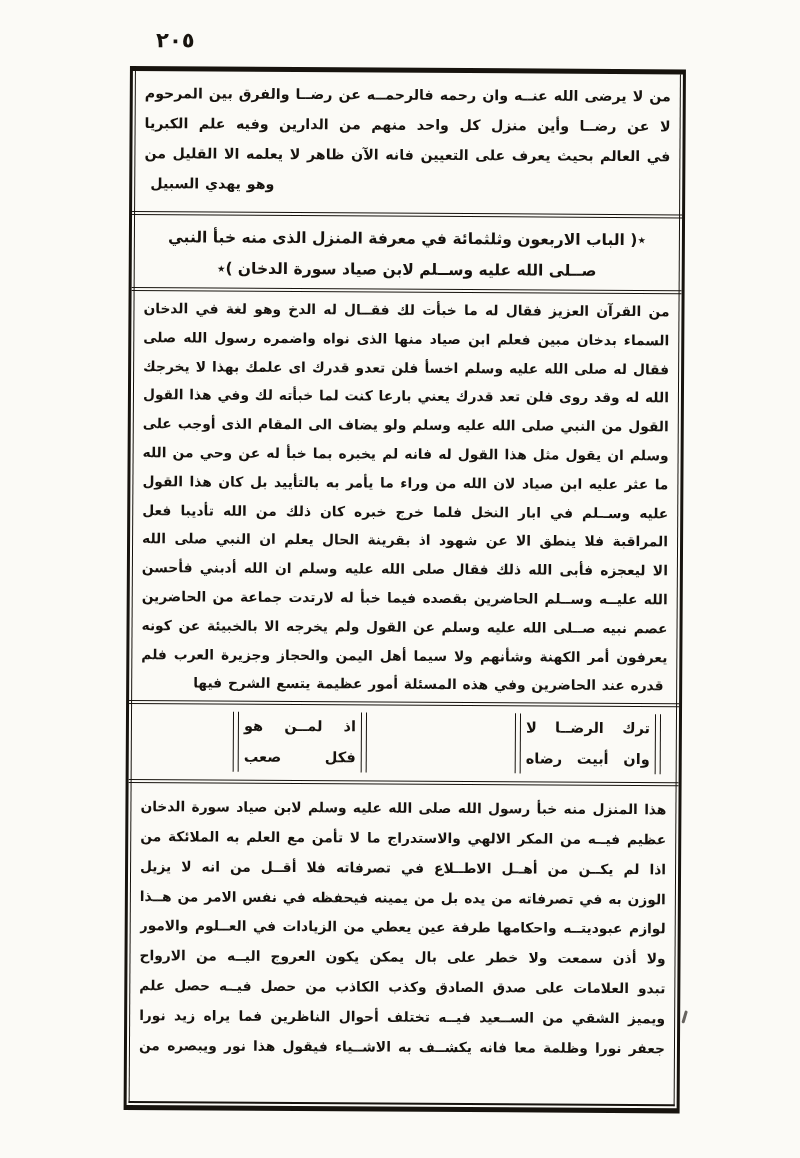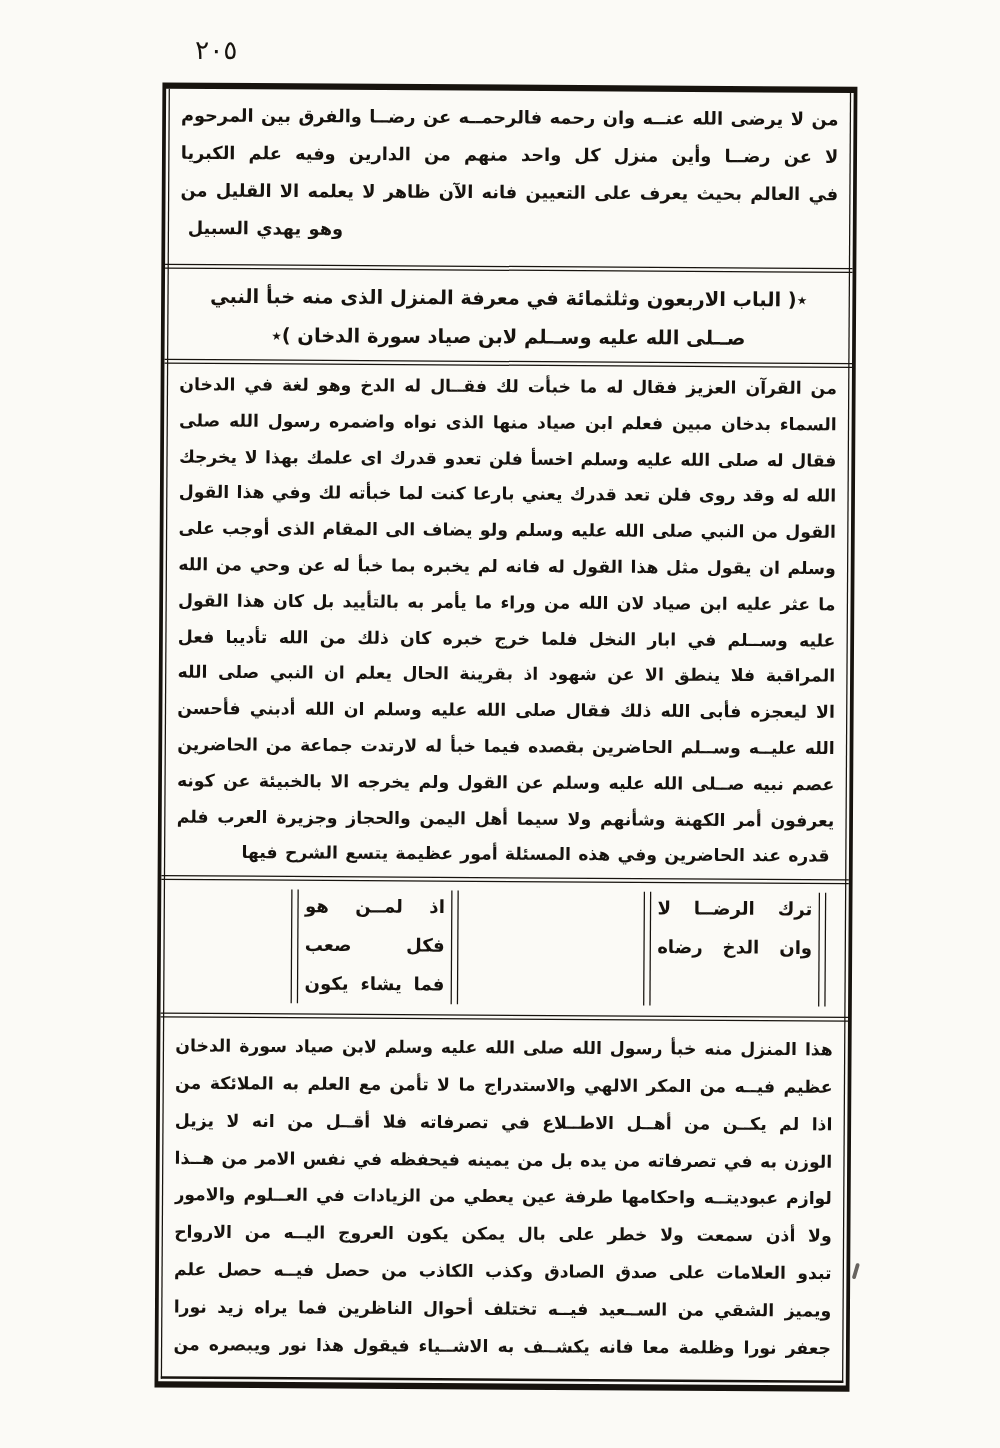--- a/index.html
+++ b/index.html
@@ -7,21 +7,21 @@
   html,body { margin:0; padding:0; }
   body {
     width:800px; height:1158px; position:relative; overflow:hidden;
     background:var(--paper);
     font-family:"DejaVu Sans", sans-serif;
   }
   .scan { position:absolute; inset:0; transform:rotate(.35deg); transform-origin:130px 60px; }
 
   .page-number {
     position:absolute; left:156px; top:28px;
-    font-size:21px; font-weight:normal; color:var(--ink); letter-spacing:3px;
+    font-size:21px; font-weight:bold; color:var(--ink); letter-spacing:3px;
   }
 
   .frame {
     position:absolute; left:130px; top:66px; width:556px; height:1044px;
     border:solid var(--ink); border-width:5px 3px 5px 3px;
   }
   .frame-inner {
     position:absolute; inset:0 2px 2px 2px;
     border:solid var(--ink); border-width:0 1.5px 2px 1.5px;
     pointer-events:none;
@@ -118,29 +118,28 @@
         <div class="tline endleft2">قدره عند الحاضرين وفي هذه المسئلة أمور عظيمة يتسع الشرح فيها الى أمر عظيم</div>
       </div>
 
       <div class="hrule"></div>
 
       <div class="poem">
         <div class="pspace-1"></div>
         <div class="pbar"></div>
         <div class="pcol-r">
           <div class="pline">ترك الرضــا لا يكون</div>
-          <div class="pline">وان الدخ رضاه</div>
+          <div class="pline">وان أبيت رضاه</div>
         </div>
         <div class="pbar"></div>
         <div class="pspace-2"></div>
         <div class="pbar"></div>
         <div class="pcol-l">
           <div class="pline">اذ لمــن هو دون</div>
           <div class="pline">فكل صعب يهون</div>
-          <div class="pline">فما يشاء يكون</div>
         </div>
         <div class="pbar"></div>
         <div class="pspace-3"></div>
       </div>
 
       <div class="hrule"></div>
 
       <div class="block-bottom">
         <div>
             <div class="tline just">هذا المنزل منه خبأ رسول الله صلى الله عليه وسلم لابن صياد سورة الدخان من القرآن وهو منزل</div>

